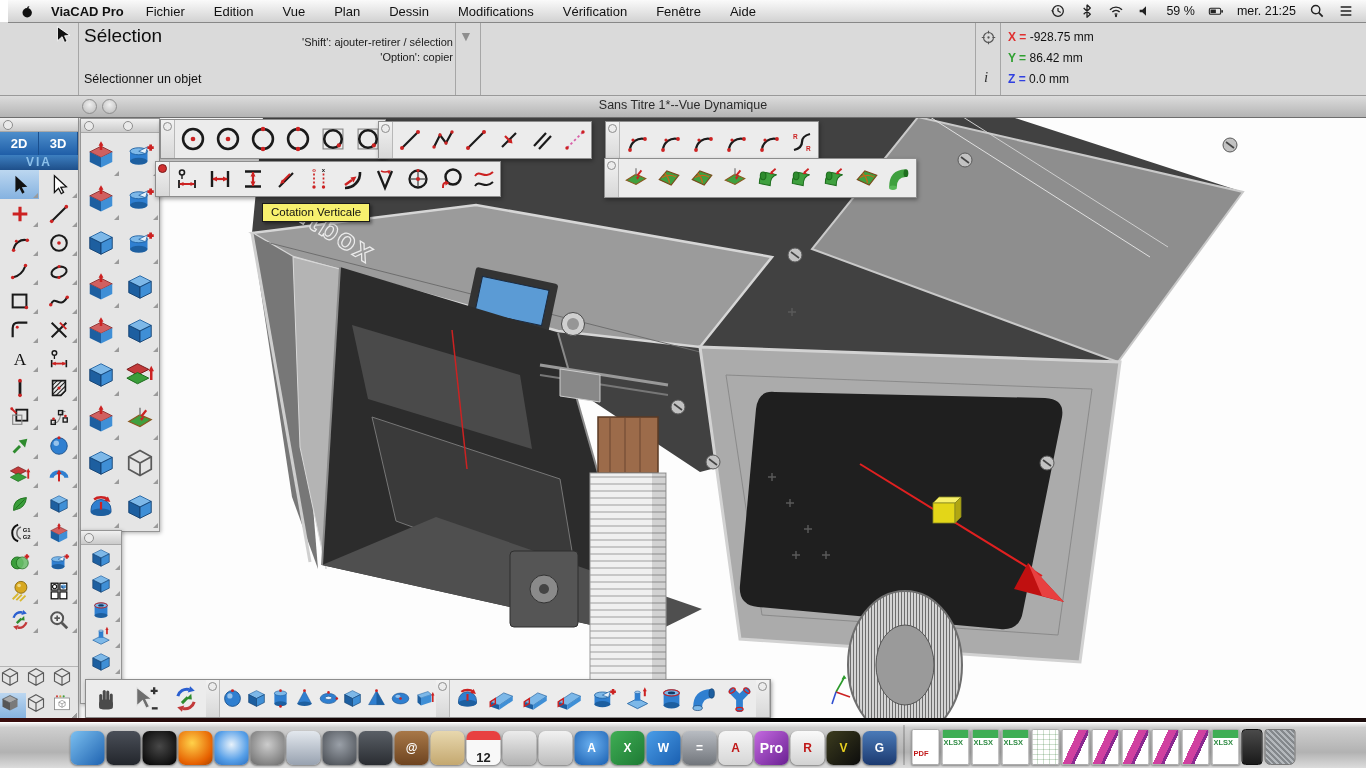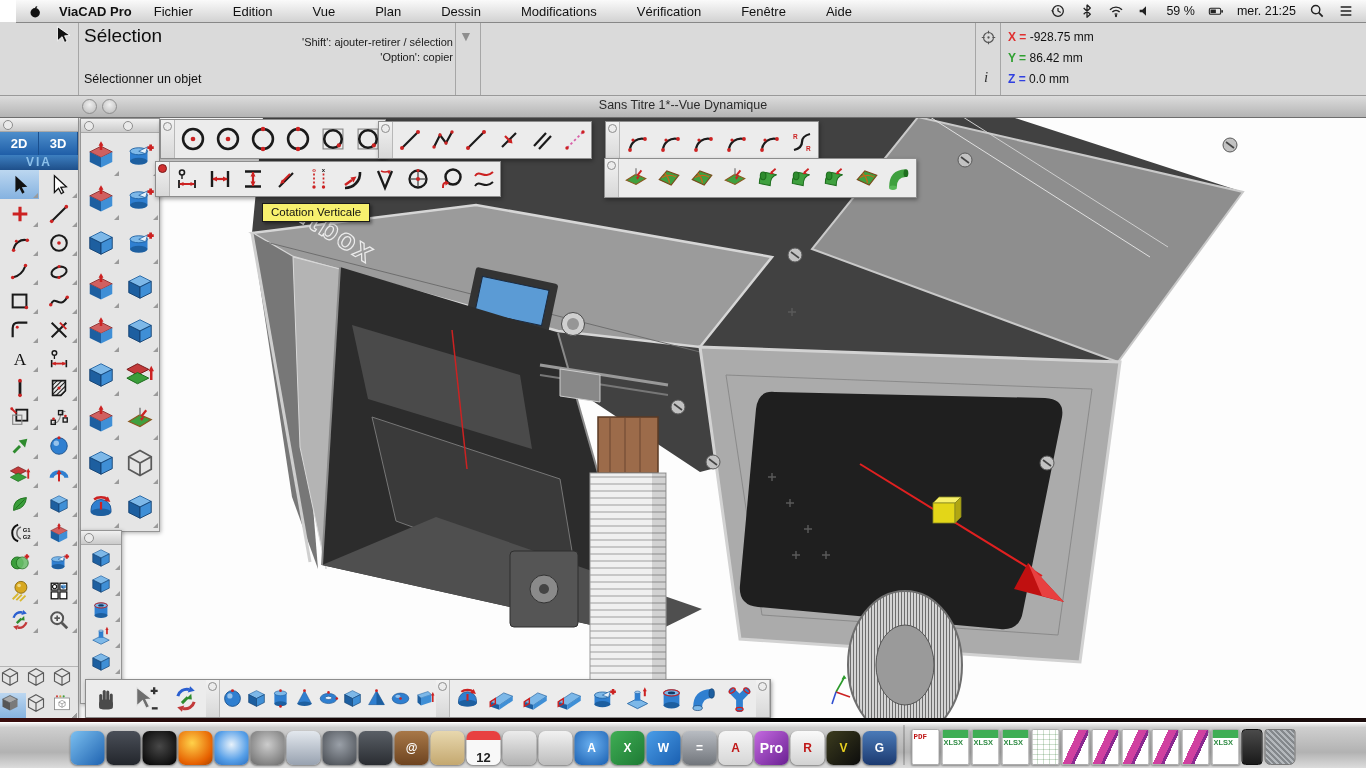--- a/index.html
+++ b/index.html
@@ -1,22 +1,22 @@
 <!DOCTYPE html>
 <html><head>
 <meta charset="utf-8">
 <style>
   html,body{margin:0;padding:0;background:#111;font-family:"Liberation Sans",sans-serif;}
   .screen{position:relative;width:1366px;height:768px;overflow:hidden;background:#fff;}
   svg.gi{display:block;}
   
-  .menubar{position:absolute;top:0;left:16px;right:0;height:22px;background:linear-gradient(#fafafa,#d2d2d2);border-bottom:1px solid #878787;display:flex;align-items:center;padding:0 12px;font-size:13px;color:#111;z-index:60;}
+  .menubar{position:absolute;top:0;left:8px;right:0;height:22px;background:linear-gradient(#fafafa,#d2d2d2);border-bottom:1px solid #878787;display:flex;align-items:center;padding:0 12px;font-size:13px;color:#111;z-index:60;}
   .apple{width:15px;height:15px;margin-right:16px;flex:0 0 auto;}
   .appname{font-weight:bold;margin-right:22px;}
-  .menus{display:flex;gap:40px;}
+  .menus{display:flex;gap:29px;}
   .menus>span{cursor:default;}
   .mstatus{margin-left:auto;display:flex;align-items:center;gap:13px;font-size:12.5px;}
   .micon{width:16px;height:16px;}
   
   .infobar{position:absolute;top:22px;left:0;right:0;height:73px;background:#dadada;border-bottom:1px solid #999;z-index:40;}
   .selTitle{position:absolute;left:84px;top:3px;font-size:19px;color:#0d0d0d;}
   .hints{position:absolute;left:175px;top:5px;width:278px;text-align:right;font-size:11px;line-height:15px;color:#1a1a1a;margin-top:8px;}
   .dropdown{position:absolute;left:459px;top:6px;color:#8e8e8e;font-size:14px;}
   .vline{position:absolute;top:0;bottom:0;width:1px;background:#a6a6a6;}
   .prompt{position:absolute;left:84px;top:50px;font-size:12.5px;color:#111;}
@@ -83,21 +83,21 @@
   .dock{position:absolute;bottom:3px;left:50%;transform:translateX(-50%);display:flex;align-items:flex-end;gap:2px;}
   .dock>span{position:relative;flex:0 0 auto;display:flex;align-items:center;justify-content:center;}
   .dicon{width:34px;height:34px;border-radius:7px;box-shadow:0 1px 2px rgba(0,0,0,.4);}
   .dicon .lbl{font-size:12px;font-weight:bold;color:#fff;}
   .red-l .lbl{color:#c01818;}
   .yel-l .lbl{color:#e8d020;}
   .cal .lbl{color:#222;font-size:13px;margin-top:18px;}
   .pro .lbl{font-size:14px;}
   .doc{width:26px;height:34px;border-radius:2px;background:#fff;border:1px solid #adadad;box-shadow:0 1px 2px rgba(0,0,0,.35);}
   .doc .lbl{position:absolute;bottom:17px;left:1px;font-size:7.5px;font-weight:bold;color:#2e8b43;}
-  .doc.pdf .lbl{color:#c01818;top:3px;bottom:auto;font-family:Liberation Mono, monospace;}
+  .doc.pdf .lbl{color:#c01818;top:19px;bottom:auto;}
   .doc.xls{background:linear-gradient(#3fae55 0 8px,#fff 8px);}
   .doc.pink{background:linear-gradient(115deg,#fff 38%,#d040a0 38% 58%,#8a2a90 58% 66%,#fff 66%);}
   .doc.grid{background:repeating-linear-gradient(#fff 0 4px,#cfe0cf 4px 5px),repeating-linear-gradient(90deg,#fff 0 5px,#cfe0cf 5px 6px);background-blend-mode:multiply;}
   .ddiv{width:1px;height:40px;background:rgba(0,0,0,.35);margin:0 5px;}
   .dev{width:19px;height:34px;border-radius:4px;border:1px solid #111;}
   .trash{width:29px;height:34px;border-radius:3px 3px 6px 6px;border:1px solid #777;}
 </style>
 </head>
 <body>
 

